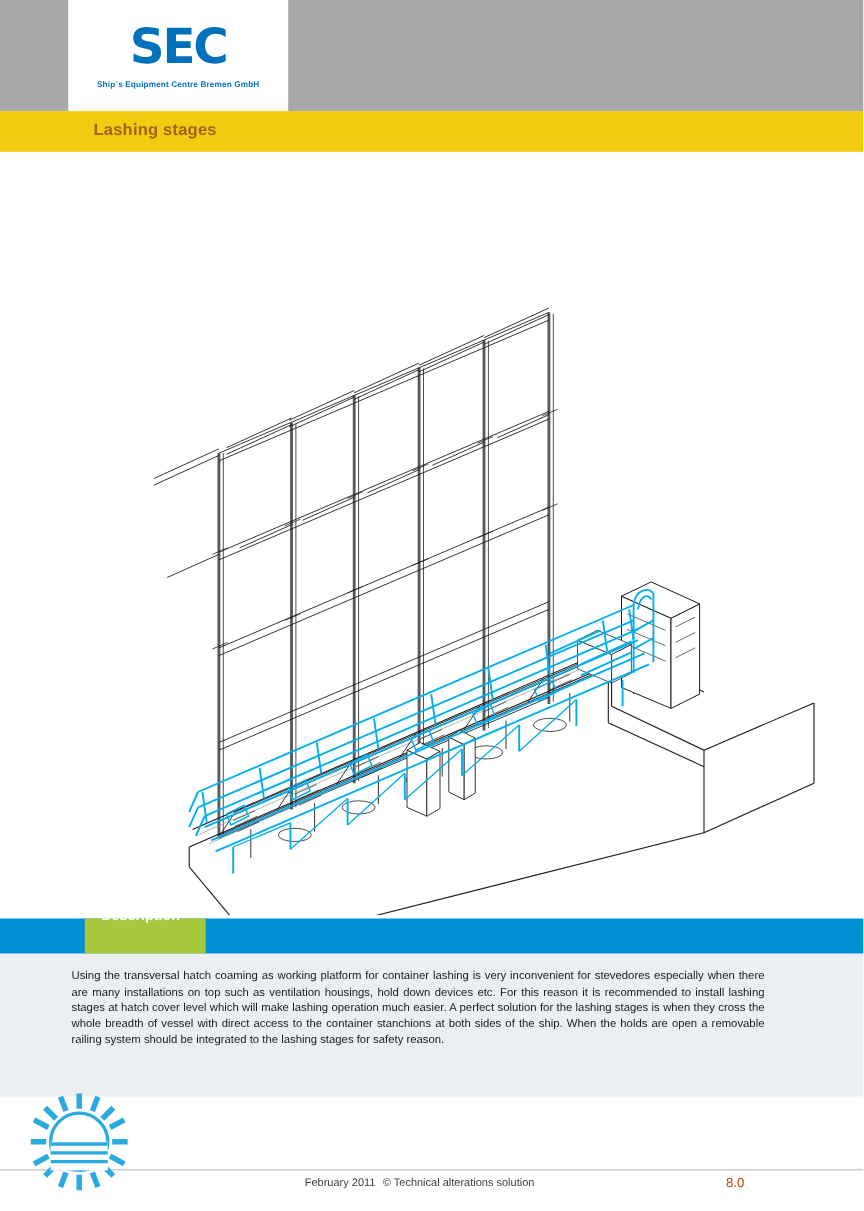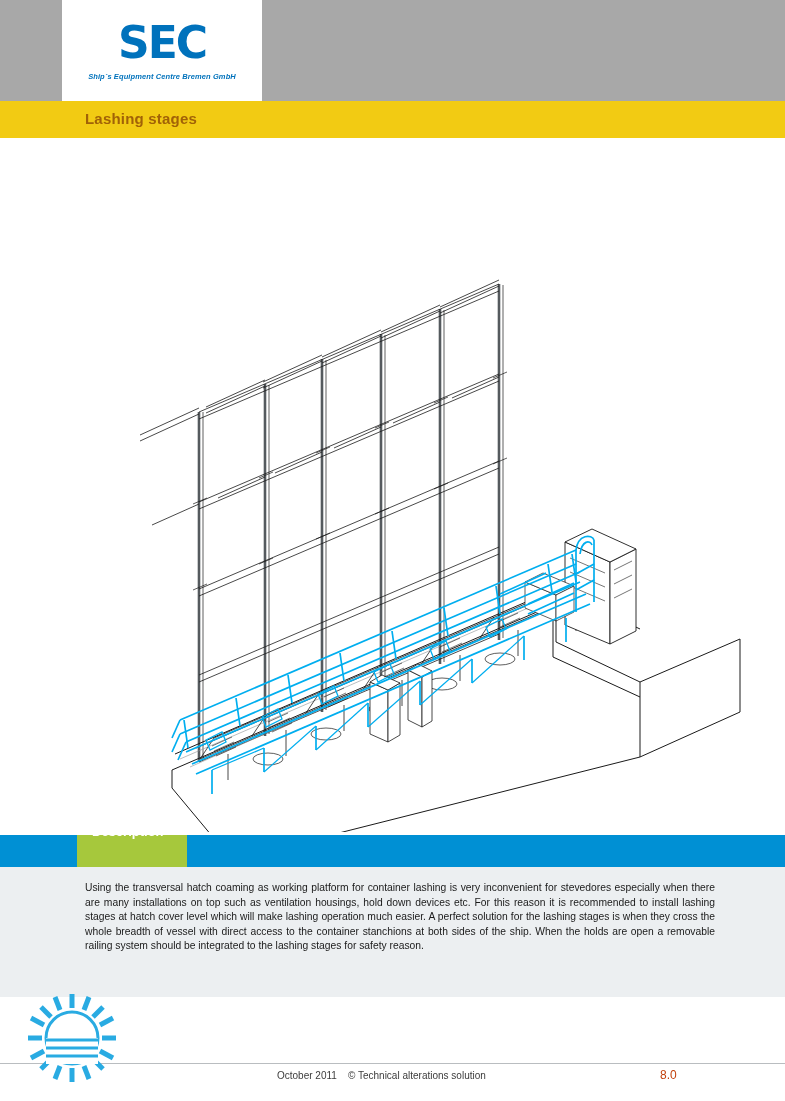--- a/index.html
+++ b/index.html
@@ -46,21 +46,20 @@
     line-height: 1;
     font-family: "DejaVu Sans", sans-serif;
   }
   .logo-sub {
     margin-top: 7px;
     font-size: 7.5px;
     font-weight: bold;
     color: #0072bc;
     letter-spacing: 0.1px;
     white-space: nowrap;
-    font-style: italic;
   }
 
   
   .title-band {
     position: absolute;
     left: 0; top: 101px;
     width: 785px; height: 37px;
     background: #f2cb13;
   }
   .title-text {
@@ -105,21 +104,21 @@
     color: #ffffff;
   }
   .desc-body {
     position: absolute;
     left: 0; top: 867px;
     width: 785px; height: 130px;
     background: #eceff1;
   }
   .desc-text {
     position: absolute;
-    left: 85px; top: 881px;
+    left: 65px; top: 881px;
     width: 630px;
     font-size: 10.3px;
     line-height: 14.6px;
     color: #1a1a1a;
     text-align: justify;
   }
 
   
   .footer-band {
     position: absolute;
@@ -436,21 +435,21 @@
   </div>
 
   <div class="desc-band"></div>
   <div class="desc-tab"></div>
   <div class="desc-tab-label">Description</div>
   <div class="desc-body"></div>
   <div class="desc-text">Using the transversal hatch coaming as working platform for container lashing is very inconvenient for stevedores especially when there are many installations on top such as ventilation housings, hold down devices etc. For this reason  it is recommended to install lashing stages at hatch cover level which will make lashing operation much easier. A perfect solution for the lashing stages is when they cross the whole breadth of vessel with direct access to the container stanchions at both sides of the ship. When the holds are open a removable railing system should be integrated to the lashing stages for safety reason.</div>
 
   <div class="footer-band"></div>
   <div class="footer-rule"></div>
-  <div class="footer-left">October 2011</div>
+  <div class="footer-left">February 2011</div>
   <div class="footer-center">©  Technical alterations solution</div>
   <div class="footer-right">8.0</div>
 
   <div class="watermark">
     <svg width="785" height="111" viewBox="0 0 785 111">
       <g>
         <circle cx="72" cy="48" r="26" fill="#ffffff" stroke="#29abe2" stroke-width="3"></circle>
         <g stroke="#29abe2" stroke-width="5" stroke-linecap="butt">
           <line x1="72" y1="4" x2="72" y2="18"></line>
           <line x1="72" y1="78" x2="72" y2="92"></line>

